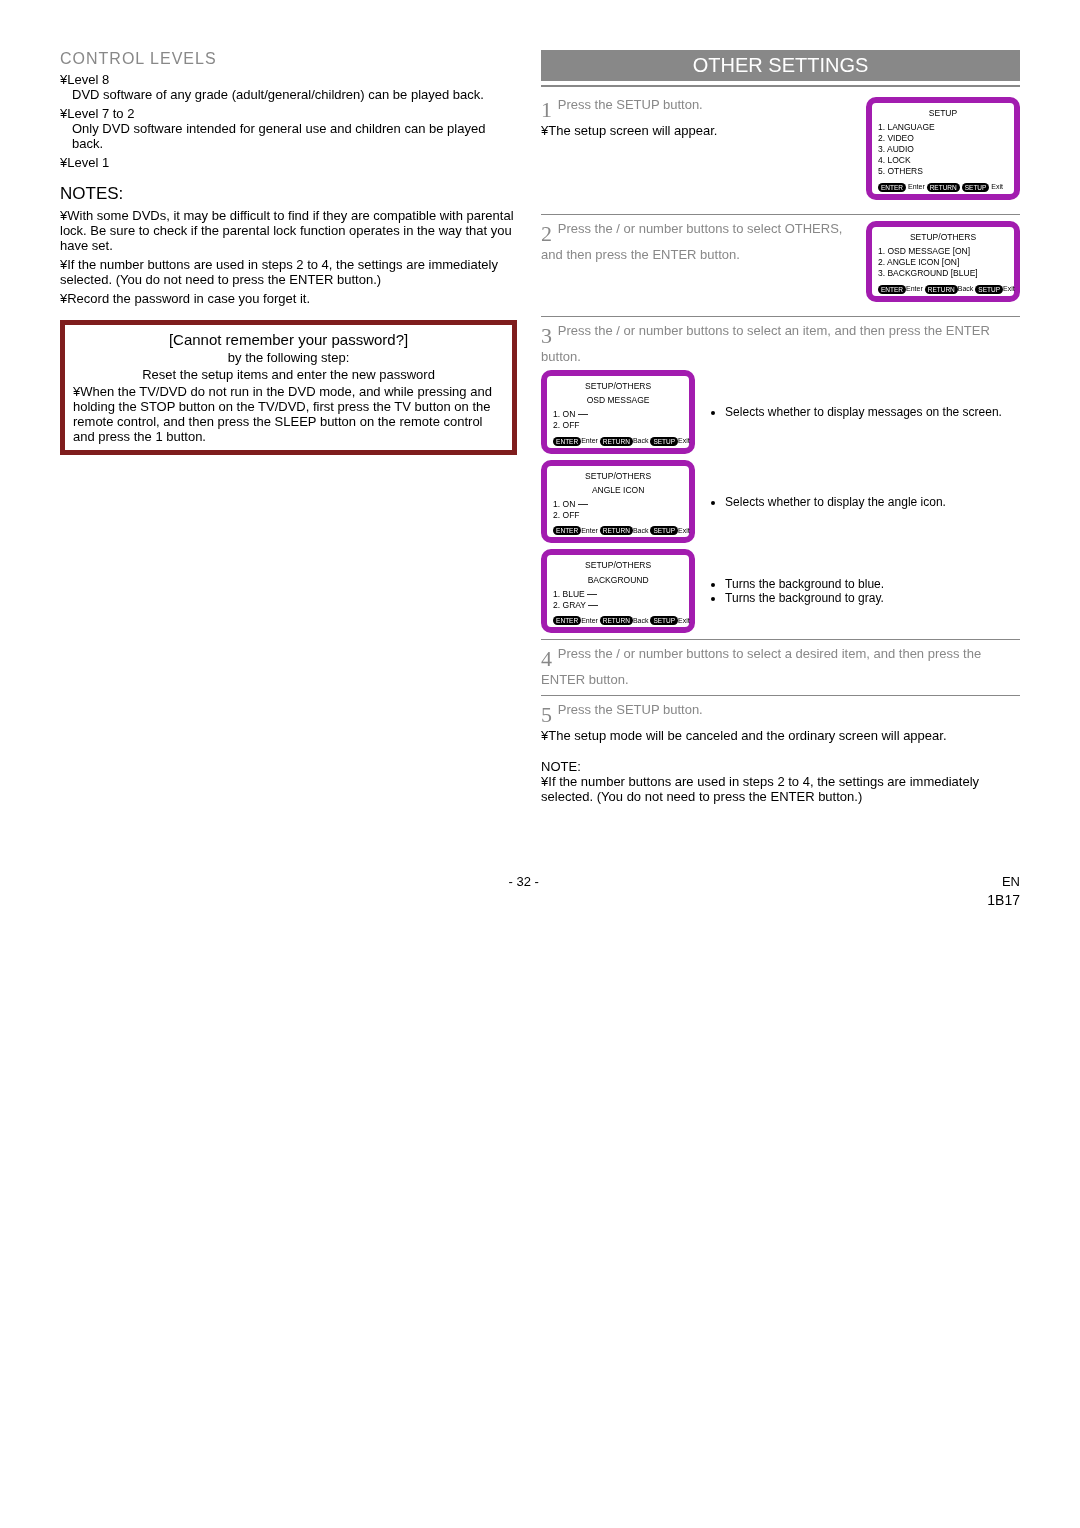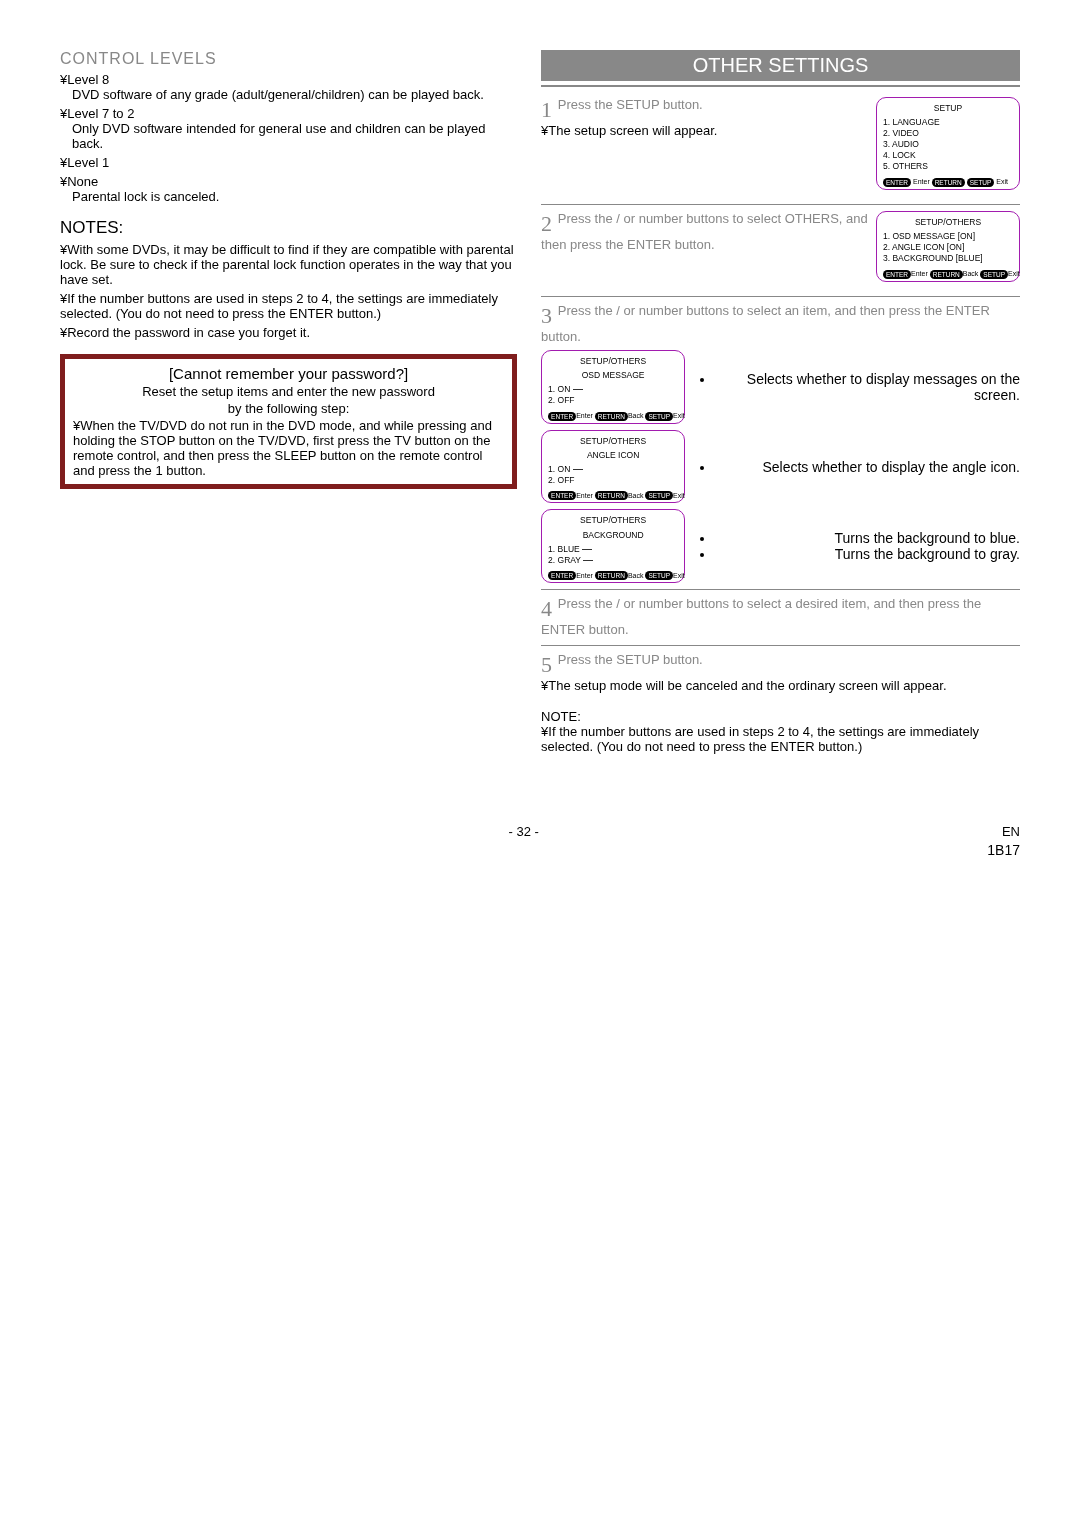--- a/index.html
+++ b/index.html
@@ -86,21 +86,21 @@
     display: inline-block;
     vertical-align: top;
     margin-right: 2px;
   }
   .step-text .black { color: #000; }
   .step-divider {
     border-top: 1px solid #888;
     margin: 0 0 6px 0;
   }
   .osd-box {
-    border: 1px solid #a21caf;
+    border: 6px solid #a21caf;
     border-radius: 10px;
     font-size: 8.5px;
     padding: 5px 6px 2px 6px;
     width: 130px;
     flex-shrink: 0;
     line-height: 1.3;
     color: #000;
   }
   .osd-box .osd-title { text-align: center; margin-bottom: 3px; }
   .osd-box ul { list-style: none; margin: 0; padding: 0; }
@@ -122,24 +122,23 @@
   }
   .inner-row {
     display: flex;
     gap: 8px;
     align-items: center;
     margin: 6px 0;
   }
   .inner-row .osd-box { width: 130px; }
   .inner-desc {
     flex: 1;
-    font-size: 14px;
+    font-size: 12px;
     padding-left: 10px;
     position: relative;
-    text-align: right;
   }
   .inner-desc ul { list-style: disc; margin: 0; padding: 0 0 0 12px; }
   .footer {
     display: flex;
     justify-content: space-between;
     margin-top: 70px;
     font-size: 13px;
   }
   .footer-right { text-align: right; line-height: 1.3;}
   .footer-code { font-size: 14px; }
@@ -165,37 +164,33 @@
         <span class="bullet-label">¥Level 8</span>
         <span class="bullet-text">DVD software of any grade (adult/general/children) can be played back.</span>
       </li>
       <li class="bullet-item">
         <span class="bullet-label">¥Level 7 to 2</span>
         <span class="bullet-text">Only DVD software intended for general use and children can be played back.</span>
       </li>
       <li class="bullet-item">
         <span class="bullet-label">¥Level 1</span>
       </li>
-      <li class="bullet-item">
-        <span class="bullet-label">¥None</span>
-        <span class="bullet-text">Parental lock is canceled.</span>
-      </li>
     </ul>
 
     <div class="notes-head">NOTES:</div>
     <ul class="bullet-list notes-list">
       <li class="bullet-item">¥With some DVDs, it may be difficult to find if they are compatible with parental lock. Be sure to check if the parental lock function operates in the way that you have set.</li>
       <li class="bullet-item">¥If the number buttons are used in steps 2 to 4, the settings are immediately selected. (You do not need to press the ENTER button.)</li>
       <li class="bullet-item">¥Record the password in case you forget it.</li>
     </ul>
 
     <div class="pw-box">
       <div class="pw-title">[Cannot remember your password?]</div>
+      <div class="pw-reset">by the following step:</div>
       <div class="pw-reset">Reset the setup items and enter the new password</div>
-      <div class="pw-reset">by the following step:</div>
       <div>¥When the TV/DVD do not run in the DVD mode, and while pressing and holding the STOP button on the TV/DVD, first press the TV button on the remote control, and then press the SLEEP button on the remote control and press the 1 button.</div>
     </div>
   </div>
 
   <div class="col right-col">
     <div class="title-bar">OTHER SETTINGS</div>
     <div class="title-underline"></div>
 
     <div class="step-row">
       <div class="step-text">

